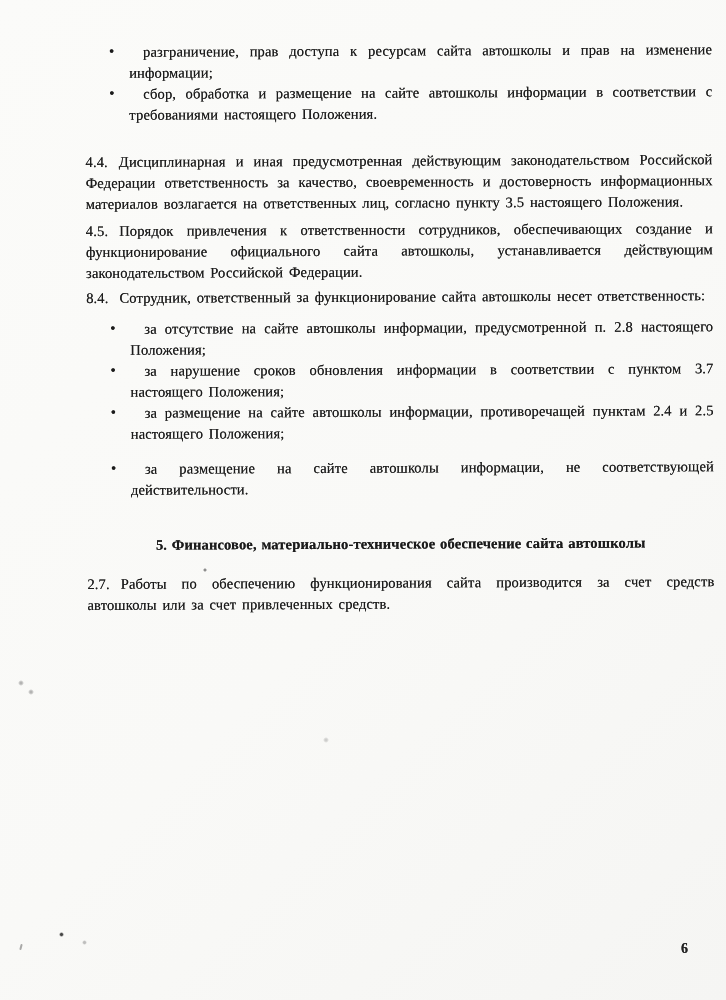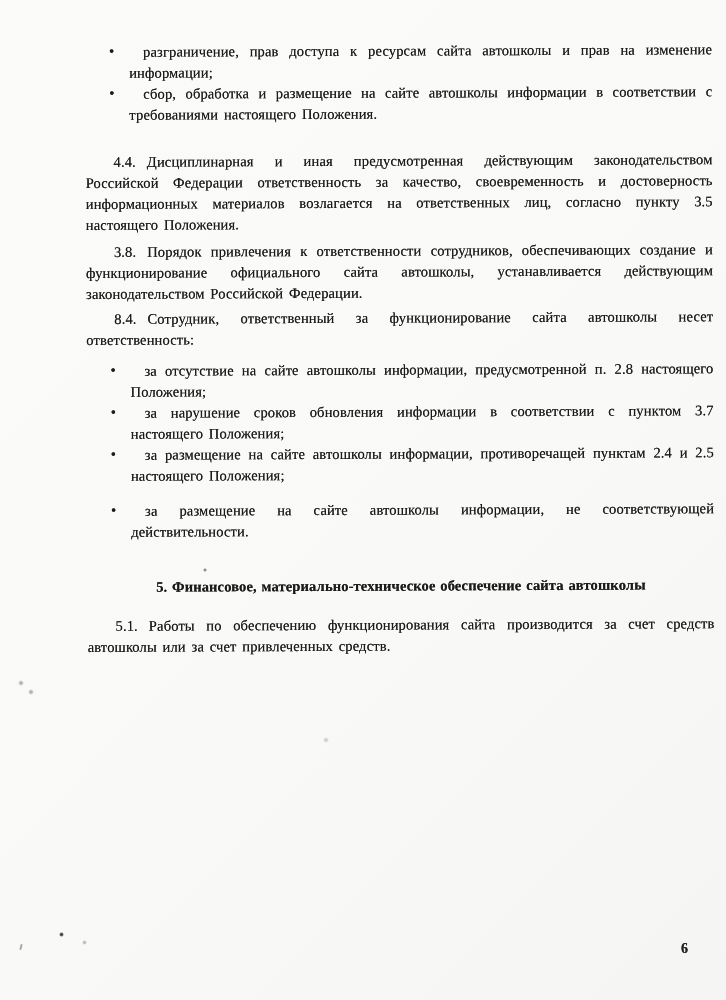--- a/index.html
+++ b/index.html
@@ -32,21 +32,20 @@
     text-shadow: 0 0 0.55px rgba(10,10,10,0.75);
     letter-spacing: 0.1px;
   }
   p {
     margin: 0;
     text-align: justify;
     word-spacing: 2px;
   }
   .sec-num {
     margin-right: 11px;
-    margin-left: 28px;
   }
   ul.doc-list {
     list-style: none;
     margin: 0;
     padding: 0;
   }
   ul.doc-list li {
     position: relative;
     padding-left: 44px;
     text-indent: 14px;
@@ -105,38 +104,38 @@
     <ul class="doc-list">
       <li>разграничение, прав доступа к ресурсам сайта автошколы и прав на изменение информации;</li>
       <li>сбор, обработка и размещение на сайте автошколы информации в соответствии с требованиями настоящего Положения.</li>
     </ul>
 
     <p class="p-44">
       <span class="sec-num">4.4.</span><span>Дисциплинарная и иная предусмотренная действующим законодательством Российской Федерации ответственность за качество, своевременность и достоверность информационных материалов возлагается на ответственных лиц, согласно пункту 3.5 настоящего Положения.</span>
     </p>
 
     <p class="p-45">
-      <span class="sec-num">3.8.</span><span>Порядок привлечения к ответственности сотрудников, обеспечивающих создание и функционирование официального сайта автошколы, устанавливается действующим законодательством Российской Федерации.</span>
+      <span class="sec-num">4.5.</span><span>Порядок привлечения к ответственности сотрудников, обеспечивающих создание и функционирование официального сайта автошколы, устанавливается действующим законодательством Российской Федерации.</span>
     </p>
 
     <p class="p-46">
       <span class="sec-num">8.4.</span><span>Сотрудник, ответственный за функционирование сайта автошколы несет ответственность:</span>
     </p>
 
     <ul class="doc-list list-46">
       <li>за отсутствие на сайте автошколы информации, предусмотренной п. 2.8 настоящего Положения;</li>
       <li>за нарушение сроков обновления информации в соответствии с пунктом 3.7 настоящего Положения;</li>
       <li>за размещение на сайте автошколы информации, противоречащей пунктам 2.4 и 2.5 настоящего Положения;</li>
       <li class="li-gap">за размещение на сайте автошколы информации, не соответствующей действительности.</li>
     </ul>
 
     <p class="heading-5">5. Финансовое, материально-техническое обеспечение сайта автошколы</p>
 
     <p class="p-51">
-      <span class="sec-num">5.1.</span><span>Работы по обеспечению функционирования сайта производится за счет средств автошколы или за счет привлеченных средств.</span>
+      <span class="sec-num">2.7.</span><span>Работы по обеспечению функционирования сайта производится за счет средств автошколы или за счет привлеченных средств.</span>
     </p>
 
   </div>
 
   <div class="page-number">6</div>
 
   <div class="speck s1"></div>
   <div class="speck s2"></div>
   <div class="speck s3"></div>
   <div class="speck s4"></div>

